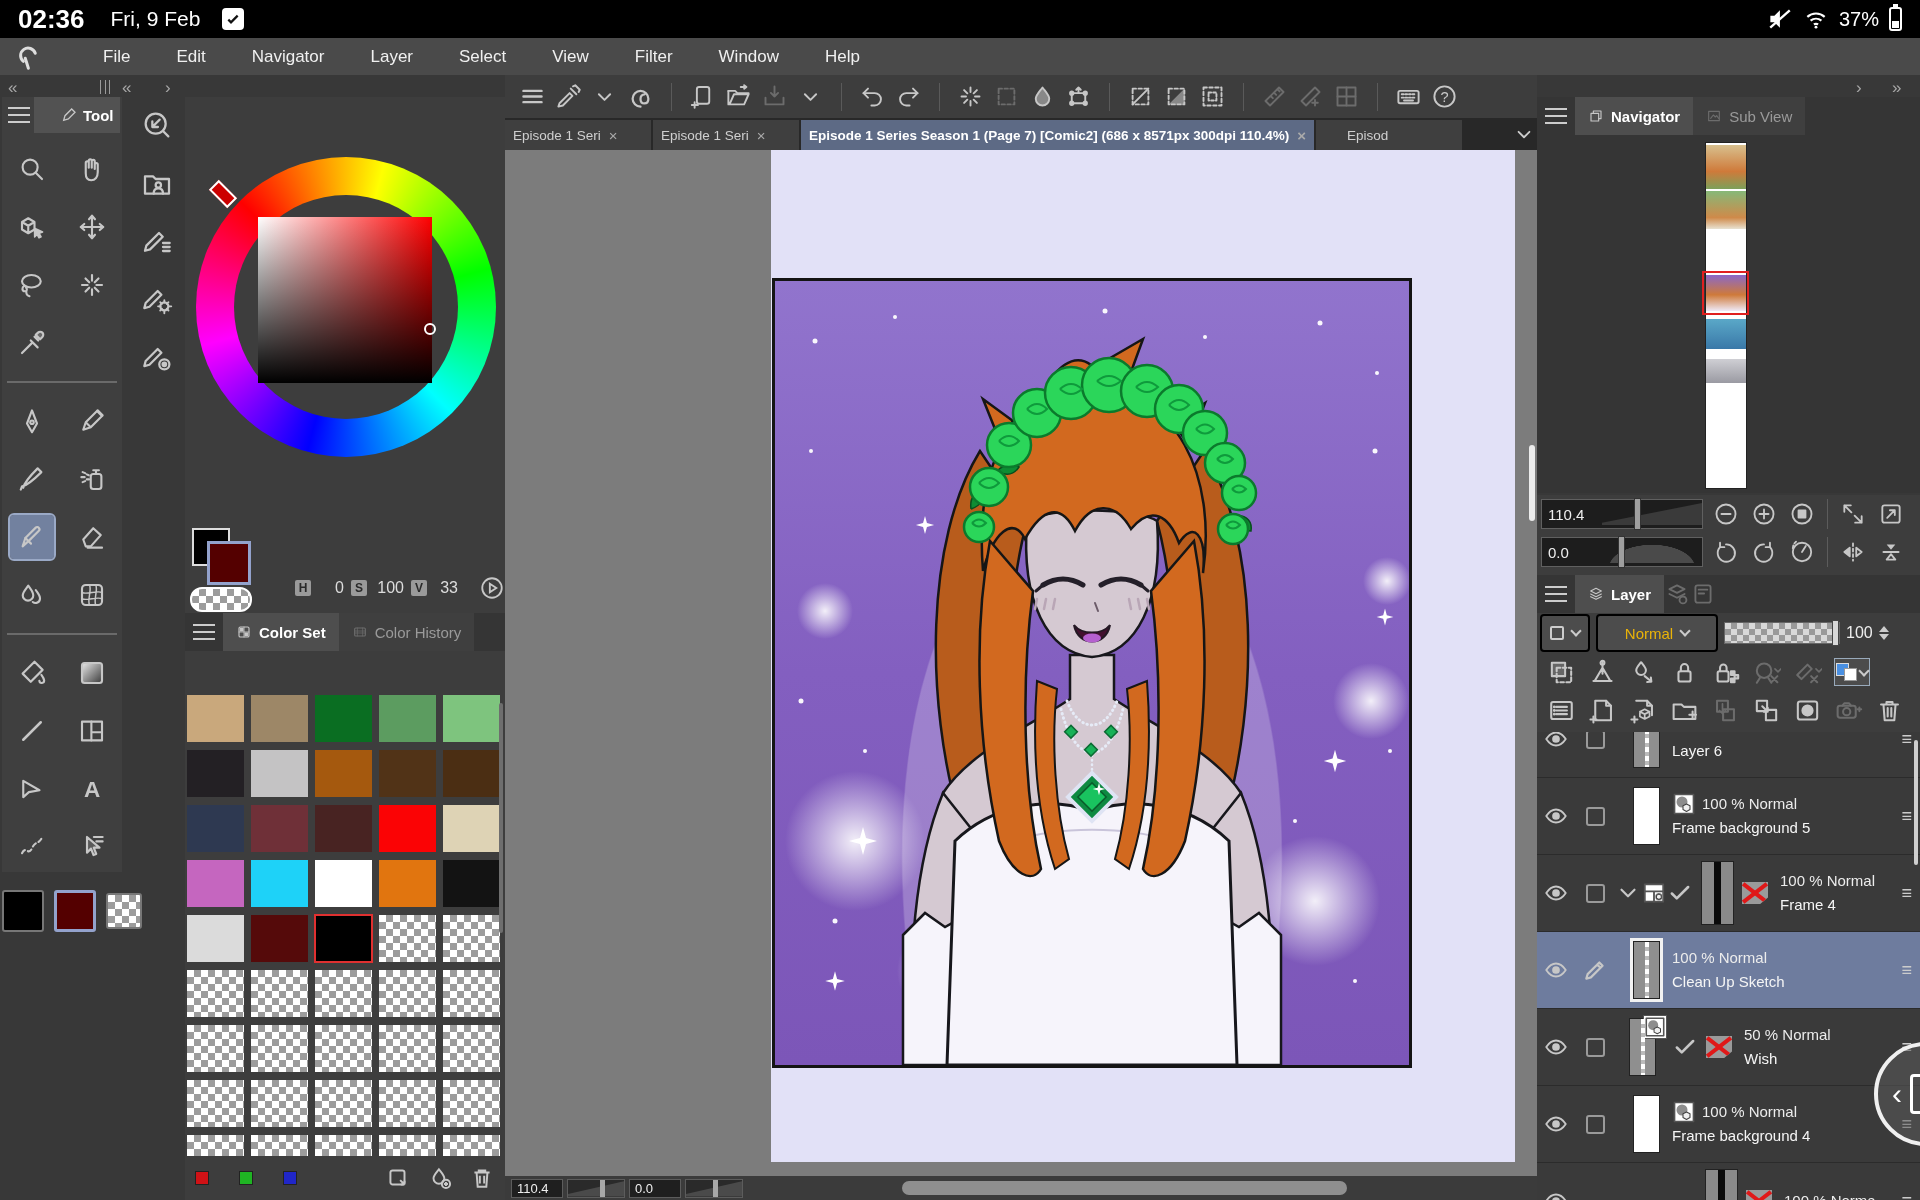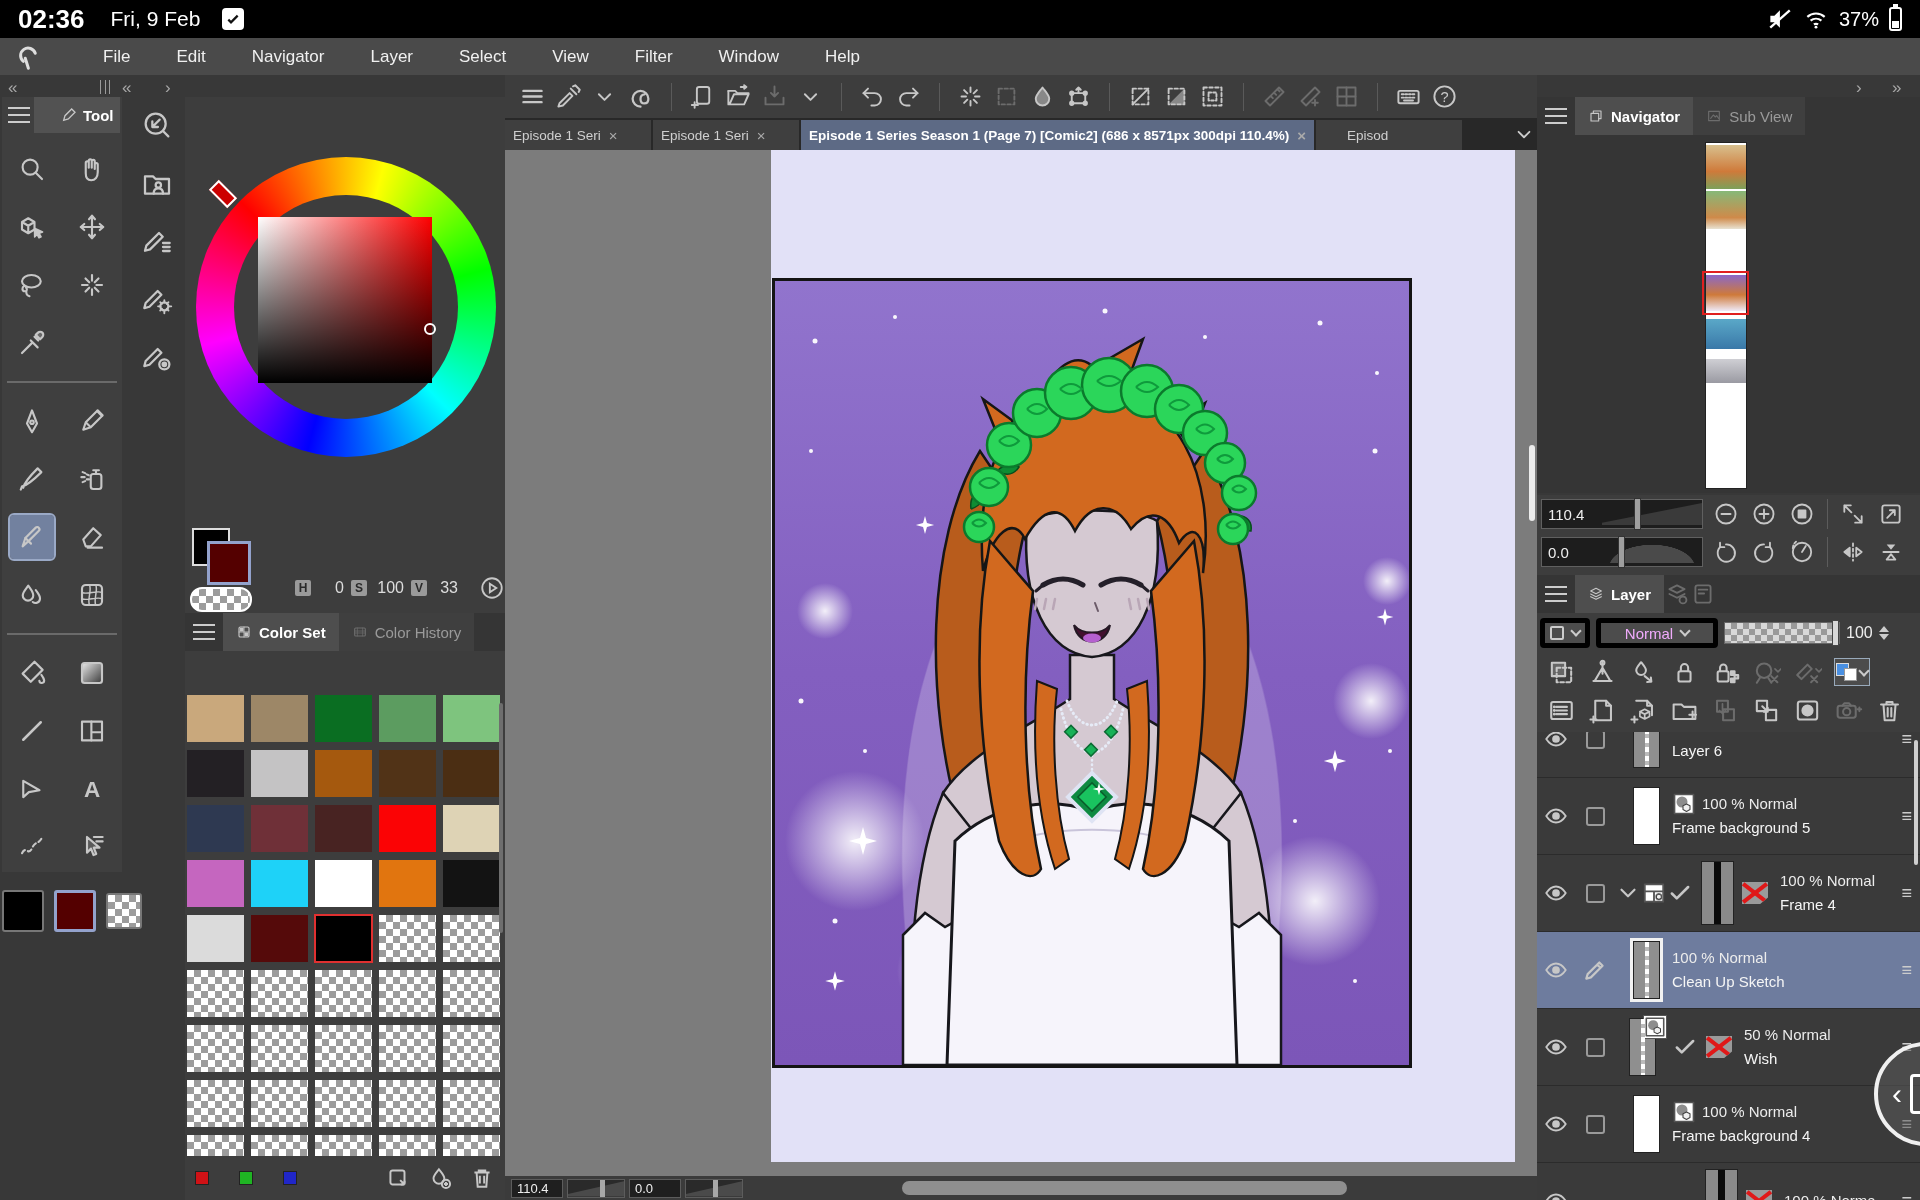--- a/index.html
+++ b/index.html
@@ -98,21 +98,21 @@
 #navctrl{position:absolute;left:1537px;top:495px;width:383px;height:80px;background:#3d3d3d}
 .navrow{display:flex;align-items:center;height:38px;gap:10px;padding-left:4px}
 .navfield{width:162px;height:30px;background:#1d1d1d;border:1px solid #606060;position:relative;color:#eee;font-size:15px;display:flex;align-items:center;padding-left:6px}
 .navfield .wedge{position:absolute;left:60px;right:0;top:3px;bottom:3px;background:#3a3a3a;clip-path:polygon(0 90%,100% 0,100% 100%,0 100%)}
 .navfield .hump{position:absolute;left:60px;right:0;top:3px;bottom:3px;background:radial-gradient(ellipse at 50% 120%,#4a4a4a 60%,transparent 61%)}
 .navfield b{position:absolute;top:-2px;bottom:-2px;width:7px;background:#9f9f9f;border:1px solid #333}
 .navsep{width:1px;height:30px;background:#5c5c5c}
 
 #layerpanel{left:1537px;top:575px;width:383px;height:625px;background:#3d3d3d;position:absolute}
 #blendrow{display:flex;align-items:center;gap:6px;height:40px;padding-left:3px}
-.combo{height:30px;background:#4c4c4c;border:5px solid #000000;border-radius:4px;display:flex;align-items:center;justify-content:center;gap:8px;color:#f0abfc;font-size:15px}
+.combo{height:38px;background:#4c4c4c;border:2px solid #000000;border-radius:4px;display:flex;align-items:center;justify-content:center;gap:8px;color:#eab308;font-size:15px}
 .cdown{width:8px;height:8px;border:solid #ccc;border-width:0 2px 2px 0;transform:rotate(45deg);margin-top:-4px}
 #opslider{width:116px;height:22px;position:relative;border:1px solid #666;background:conic-gradient(#9a9a9a 25%,#d9d9d9 0 50%,#9a9a9a 0 75%,#d9d9d9 0);background-size:12px 12px}
 #opslider b{position:absolute;right:0px;top:-3px;bottom:-3px;width:7px;background:#d8d8d8;border:1px solid #444}
 .stepper{display:flex;flex-direction:column;gap:2px}
 .stepper i{width:0;height:0;border-left:5px solid transparent;border-right:5px solid transparent}
 .stepper .up{border-bottom:6px solid #ccc}
 .stepper .dn{border-top:6px solid #ccc}
 .lyricons{display:flex;align-items:center;height:38px;gap:12px;padding-left:10px}
 .lyricons .ic{width:29px;height:29px}
 .lcchip{width:36px;height:28px;border:1px solid #9ab;position:relative;background:#4c4c4c;display:flex;align-items:center;justify-content:center;gap:3px}

